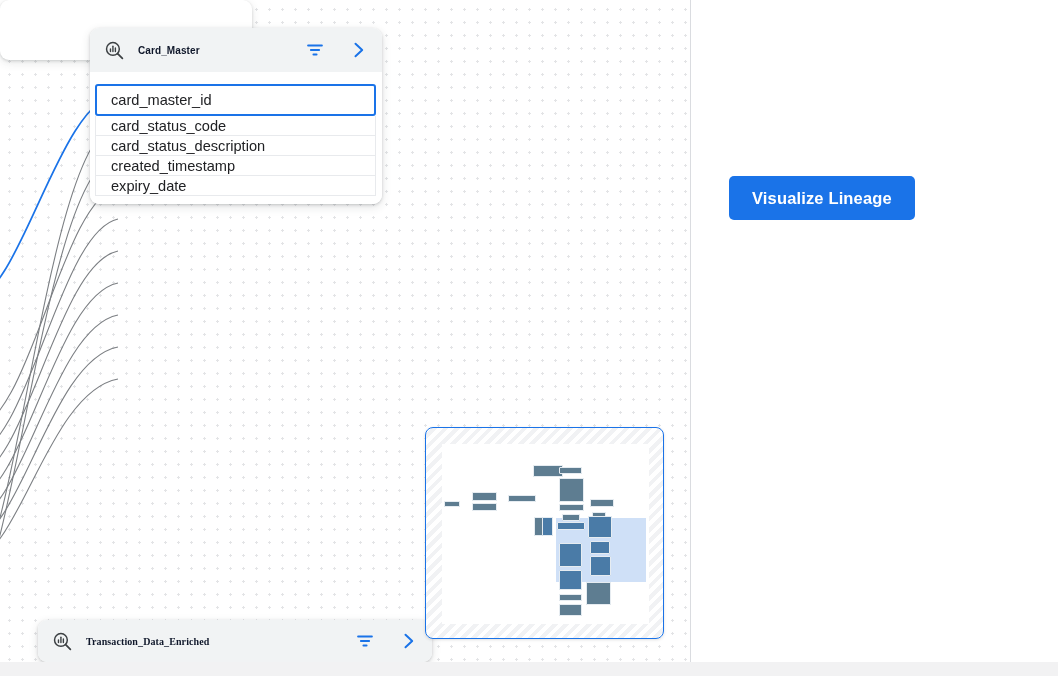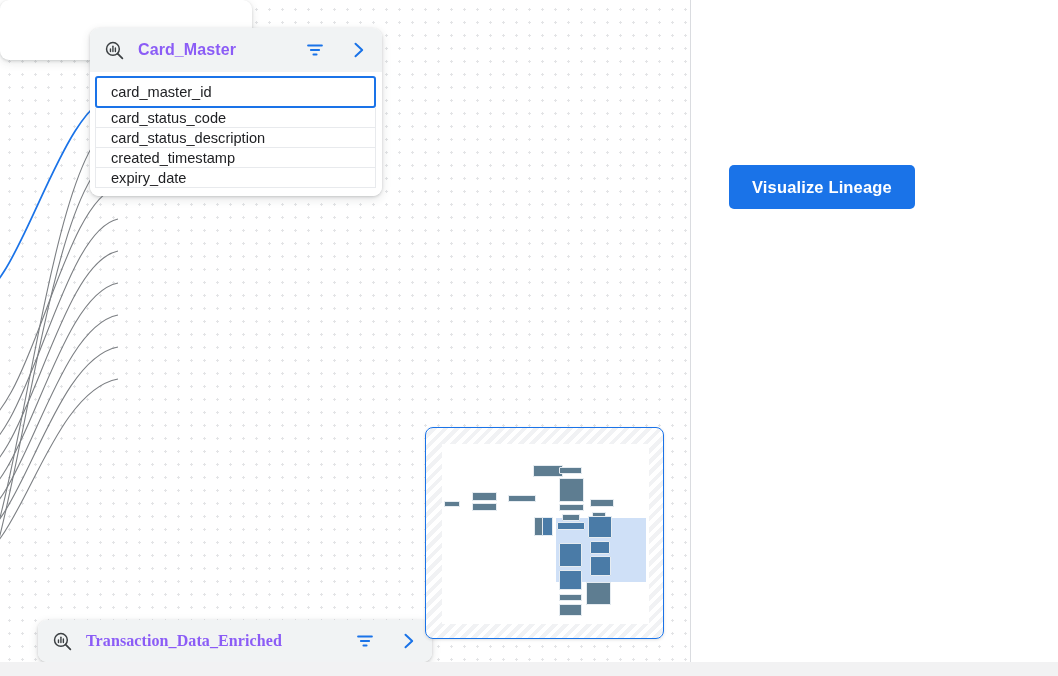--- a/index.html
+++ b/index.html
@@ -56,23 +56,23 @@
   .node-header {
     display: flex;
     align-items: center;
     background: #f1f3f4;
     height: 44px;
     padding: 0 14px 0 14px;
     gap: 0;
   }
 
   .node-title {
-    font-size: 16px;
+    font-size: 10px;
     font-weight: bold;
-    color: #8b5cf6;
+    color: #0f172a;
     letter-spacing: .1px;
     white-space: nowrap;
     margin-left: 13px;
   }
 
   .hdr-spacer { flex: 1 1 auto; min-width: 14px; }
 
   .icon-btn {
     display: inline-flex;
     align-items: center;
@@ -115,21 +115,21 @@
     padding-left: 14px;
   }
   .field-row.selected + .field-row { border-top: none; }
 
   
   #node-card-master {
     left: 90px;
     top: 28px;
     width: 292px;
   }
-  #node-card-master .fields { padding: 4px 6px 8px 5px; }
+  #node-card-master .fields { padding: 12px 6px 8px 5px; }
 
   #node-transaction {
     left: 38px;
     top: 620px;
     width: 394px;
     font-family: Liberation Serif, serif;
   }
   #node-transaction .node-header { height: 42px; }
 
   
@@ -181,21 +181,21 @@
     background: #5e7d91;
     border: 1px solid #e6ecf1;
     border-radius: 1px;
   }
   .mm-node.active { background: #4a7ba7; }
 
   
   #right-panel {
     position: absolute;
     left: 691px;
-    top: 1px;
+    top: 12px;
     width: 367px;
     height: 662px;
     background: #ffffff;
   }
 
   #visualize-btn {
     position: absolute;
     left: 38px;
     top: 164px;
     height: 44px;

